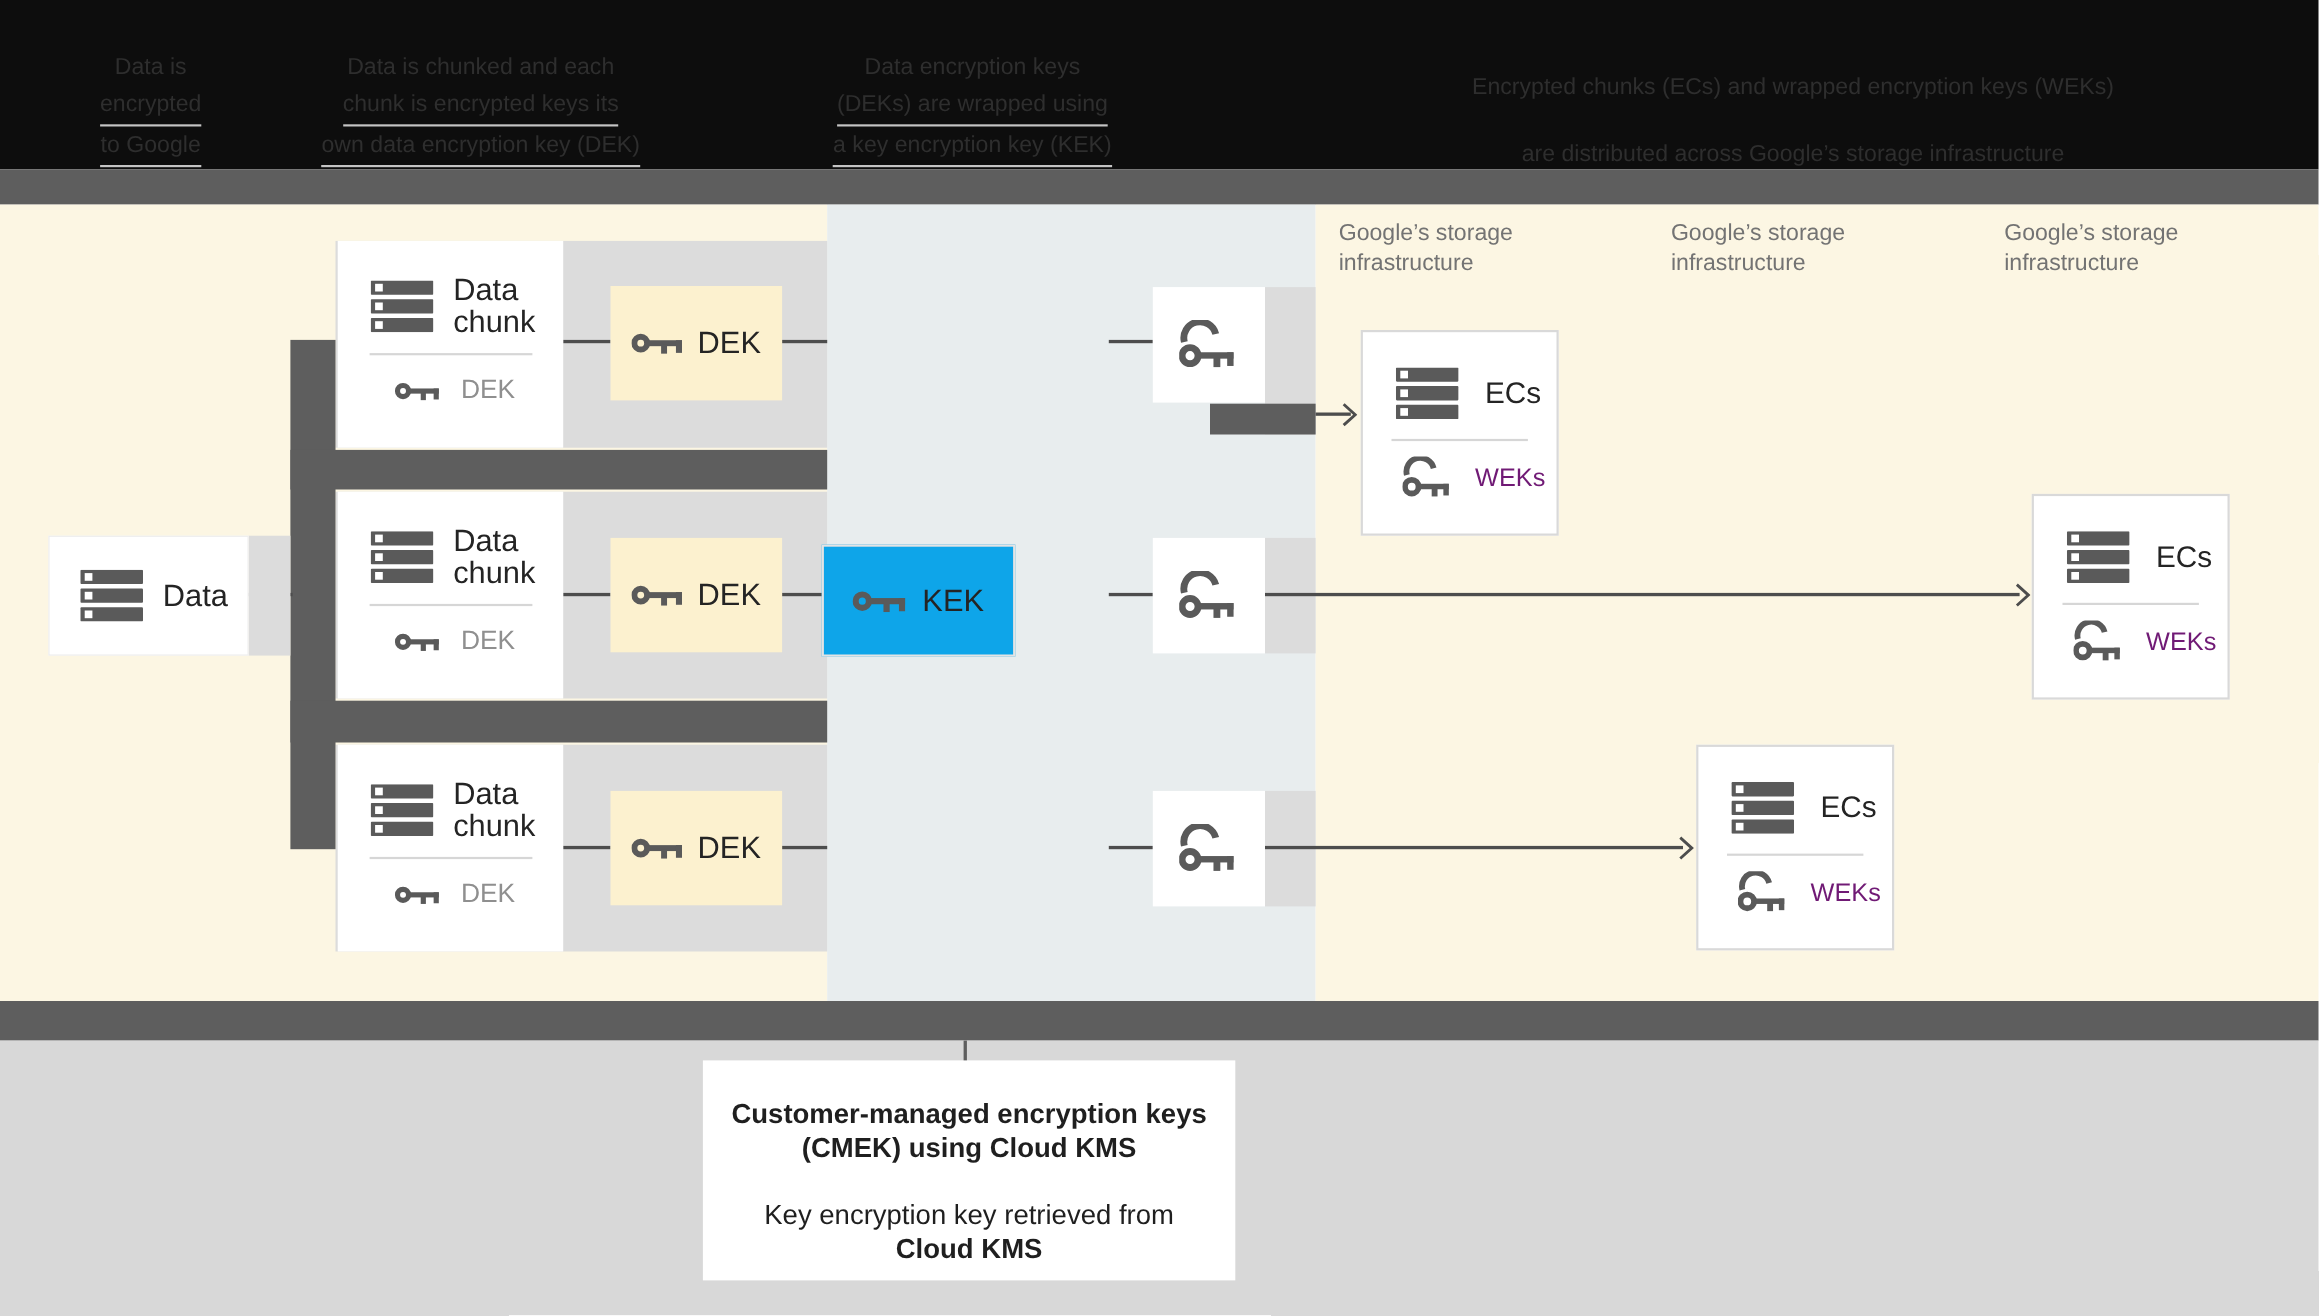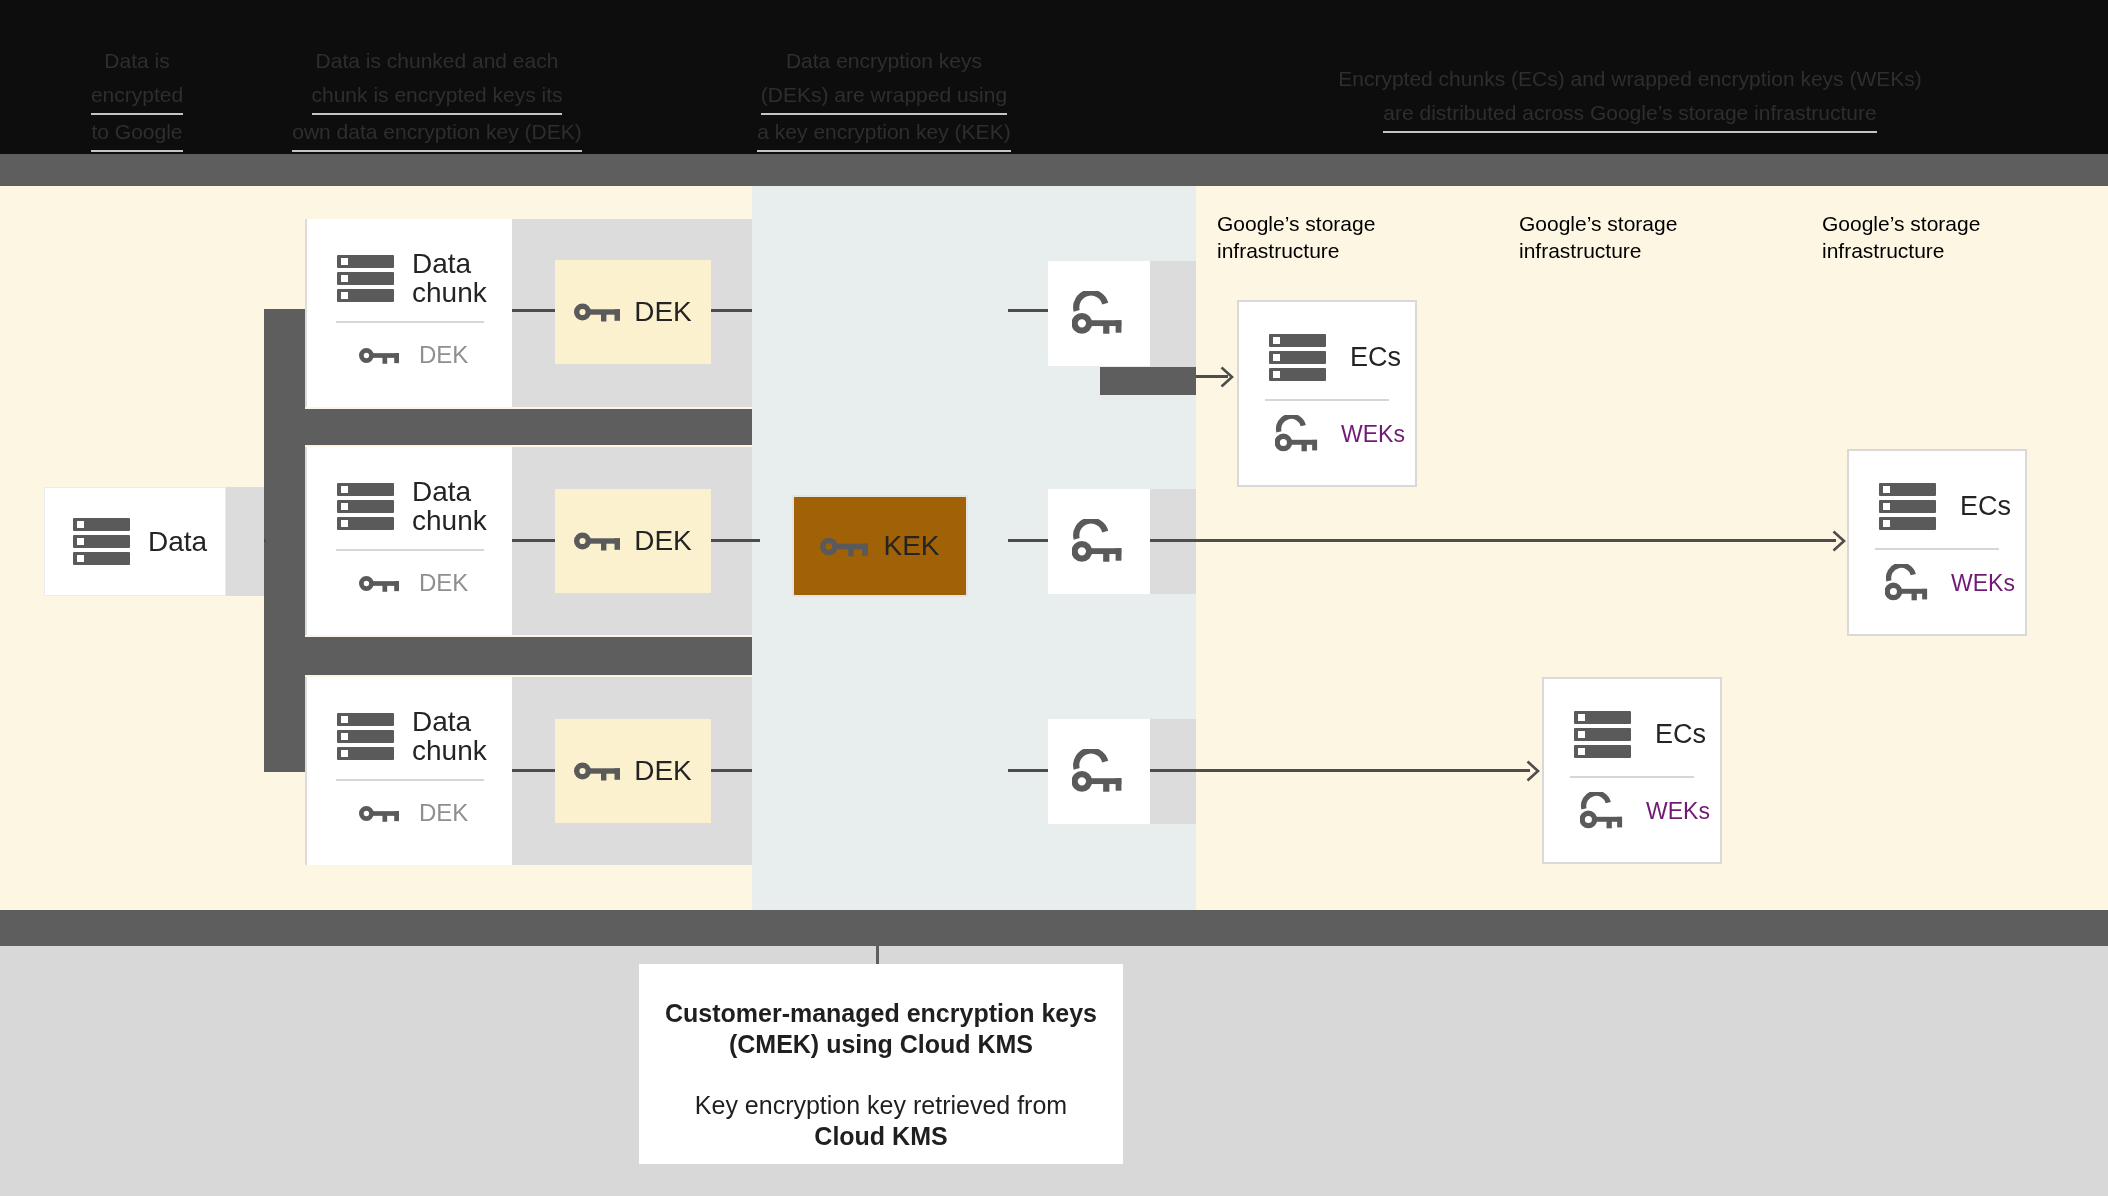--- a/index.html
+++ b/index.html
@@ -9,21 +9,21 @@
   }
   
   .hdr{position:absolute;left:0;top:0;width:2108px;height:154px;background:#0d0d0d;}
   .hcol{position:absolute;display:flex;flex-direction:column;align-items:center;
         color:#2e2e2e;font-size:21px;line-height:34px;text-align:center;}
   .hcol .hline{display:inline-block;white-space:nowrap;}
   .hcol .u{border-bottom:2px solid #c4c4c4;padding-bottom:1px;}
   .hcol1{left:27px;top:44px;width:220px;}
   .hcol2{left:262px;top:44px;width:350px;}
   .hcol3{left:729px;top:44px;width:310px;}
-  .hcol4{left:1295px;top:62px;width:670px;}
+  .hcol4{left:1295px;top:62px;width:670px;gap:27px;}
   
   .strip{position:absolute;left:0;width:2108px;background:#5e5e5e;}
   .strip-top{top:154px;height:32px;}
   .strip-bottom{top:910px;height:36px;}
   
   .main{position:absolute;left:0;top:186px;width:2108px;height:724px;}
   .region{position:absolute;top:0;height:724px;}
   .region-left{left:0;width:752px;background:#fcf6e3;}
   .region-mid{left:752px;width:444px;background:#e8edee;}
   .region-right{left:1196px;width:912px;background:#fcf6e3;}
@@ -46,38 +46,38 @@
   .cb-r1{top:33px;} .cb-r2{top:261px;} .cb-r3{top:491px;}
   .chunk-top{display:flex;align-items:center;padding:30px 0 0 30px;}
   .chunk-top .lbl{margin-left:18px;font-size:28px;line-height:29px;color:#242424;width:80px;}
   .chunk-div{margin:14px auto 0 auto;width:148px;border-top:2px solid #d6d6d6;}
   .chunk-bottom{display:flex;align-items:center;padding:18px 0 0 52px;}
   .chunk-bottom .lbl{margin-left:20px;font-size:24px;color:#8f8f8f;}
   .dek-box{position:absolute;left:555px;width:156px;height:104px;background:#fcf1cf;
            display:flex;align-items:center;justify-content:center;}
   .dek-r1{top:74px;} .dek-r2{top:303px;} .dek-r3{top:533px;}
   .dek-box .lbl{margin-left:14px;font-size:28px;color:#242424;}
-  .kek-box{position:absolute;left:792px;top:309px;width:176px;height:102px;background:#a16207;
+  .kek-box{position:absolute;left:747px;top:309px;width:176px;height:102px;background:#0ea5e9;
            border:2px solid #e4e4e4;display:flex;align-items:center;justify-content:center;box-sizing:border-box;}
   .kek-box .lbl{margin-left:15px;font-size:28px;color:#242424;}
   .key-box{position:absolute;left:1048px;width:102px;height:105px;background:#ffffff;
            display:flex;align-items:center;justify-content:center;}
   .kb-r1{top:75px;} .kb-r2{top:303px;} .kb-r3{top:533px;}
   .key-tab{position:absolute;left:1150px;width:46px;background:#dcdcdc;}
   .kt-r1{top:75px;height:134px;} .kt-r2{top:303px;height:105px;} .kt-r3{top:533px;height:105px;}
   .thick-bar-r1{position:absolute;left:1100px;top:181px;width:96px;height:28px;background:#5e5e5e;}
   .ecs-box{position:absolute;width:180px;height:187px;background:#ffffff;
            border:2px solid #d9d9d9;box-sizing:border-box;}
   .ecs-1{left:1237px;top:114px;} .ecs-2{left:1847px;top:263px;} .ecs-3{left:1542px;top:491px;}
   .ecs-top{display:flex;align-items:center;padding:32px 0 0 30px;}
   .ecs-top .lbl{margin-left:24px;font-size:27px;color:#242424;}
   .ecs-div{margin:18px auto 0 auto;width:124px;border-top:2px solid #d6d6d6;}
   .ecs-bottom{display:flex;align-items:center;padding:14px 0 0 36px;}
   .ecs-bottom .lbl{margin-left:20px;font-size:23px;color:#701a75;}
-  .storage-lbl{position:absolute;top:24px;width:240px;color:#000000;font-size:21px;line-height:27px;}
+  .storage-lbl{position:absolute;top:12px;width:240px;color:#737373;font-size:21px;line-height:27px;}
   .sl-1{left:1217px;} .sl-2{left:1519px;} .sl-3{left:1822px;}
   .chev{position:absolute;}
   
   .footer{position:absolute;left:0;top:946px;width:2108px;height:250px;background:#d8d8d8;}
   .caption-tick{position:absolute;left:876px;top:0;width:3px;height:24px;background:#5e5e5e;}
   .caption-box{position:absolute;left:639px;top:18px;width:484px;height:200px;background:#ffffff;
                text-align:center;padding-top:34px;box-sizing:border-box;
                font-size:25px;line-height:31px;color:#1f1f1f;}
   .caption-box .b{font-weight:bold;}
   .caption-spacer{height:30px;}

